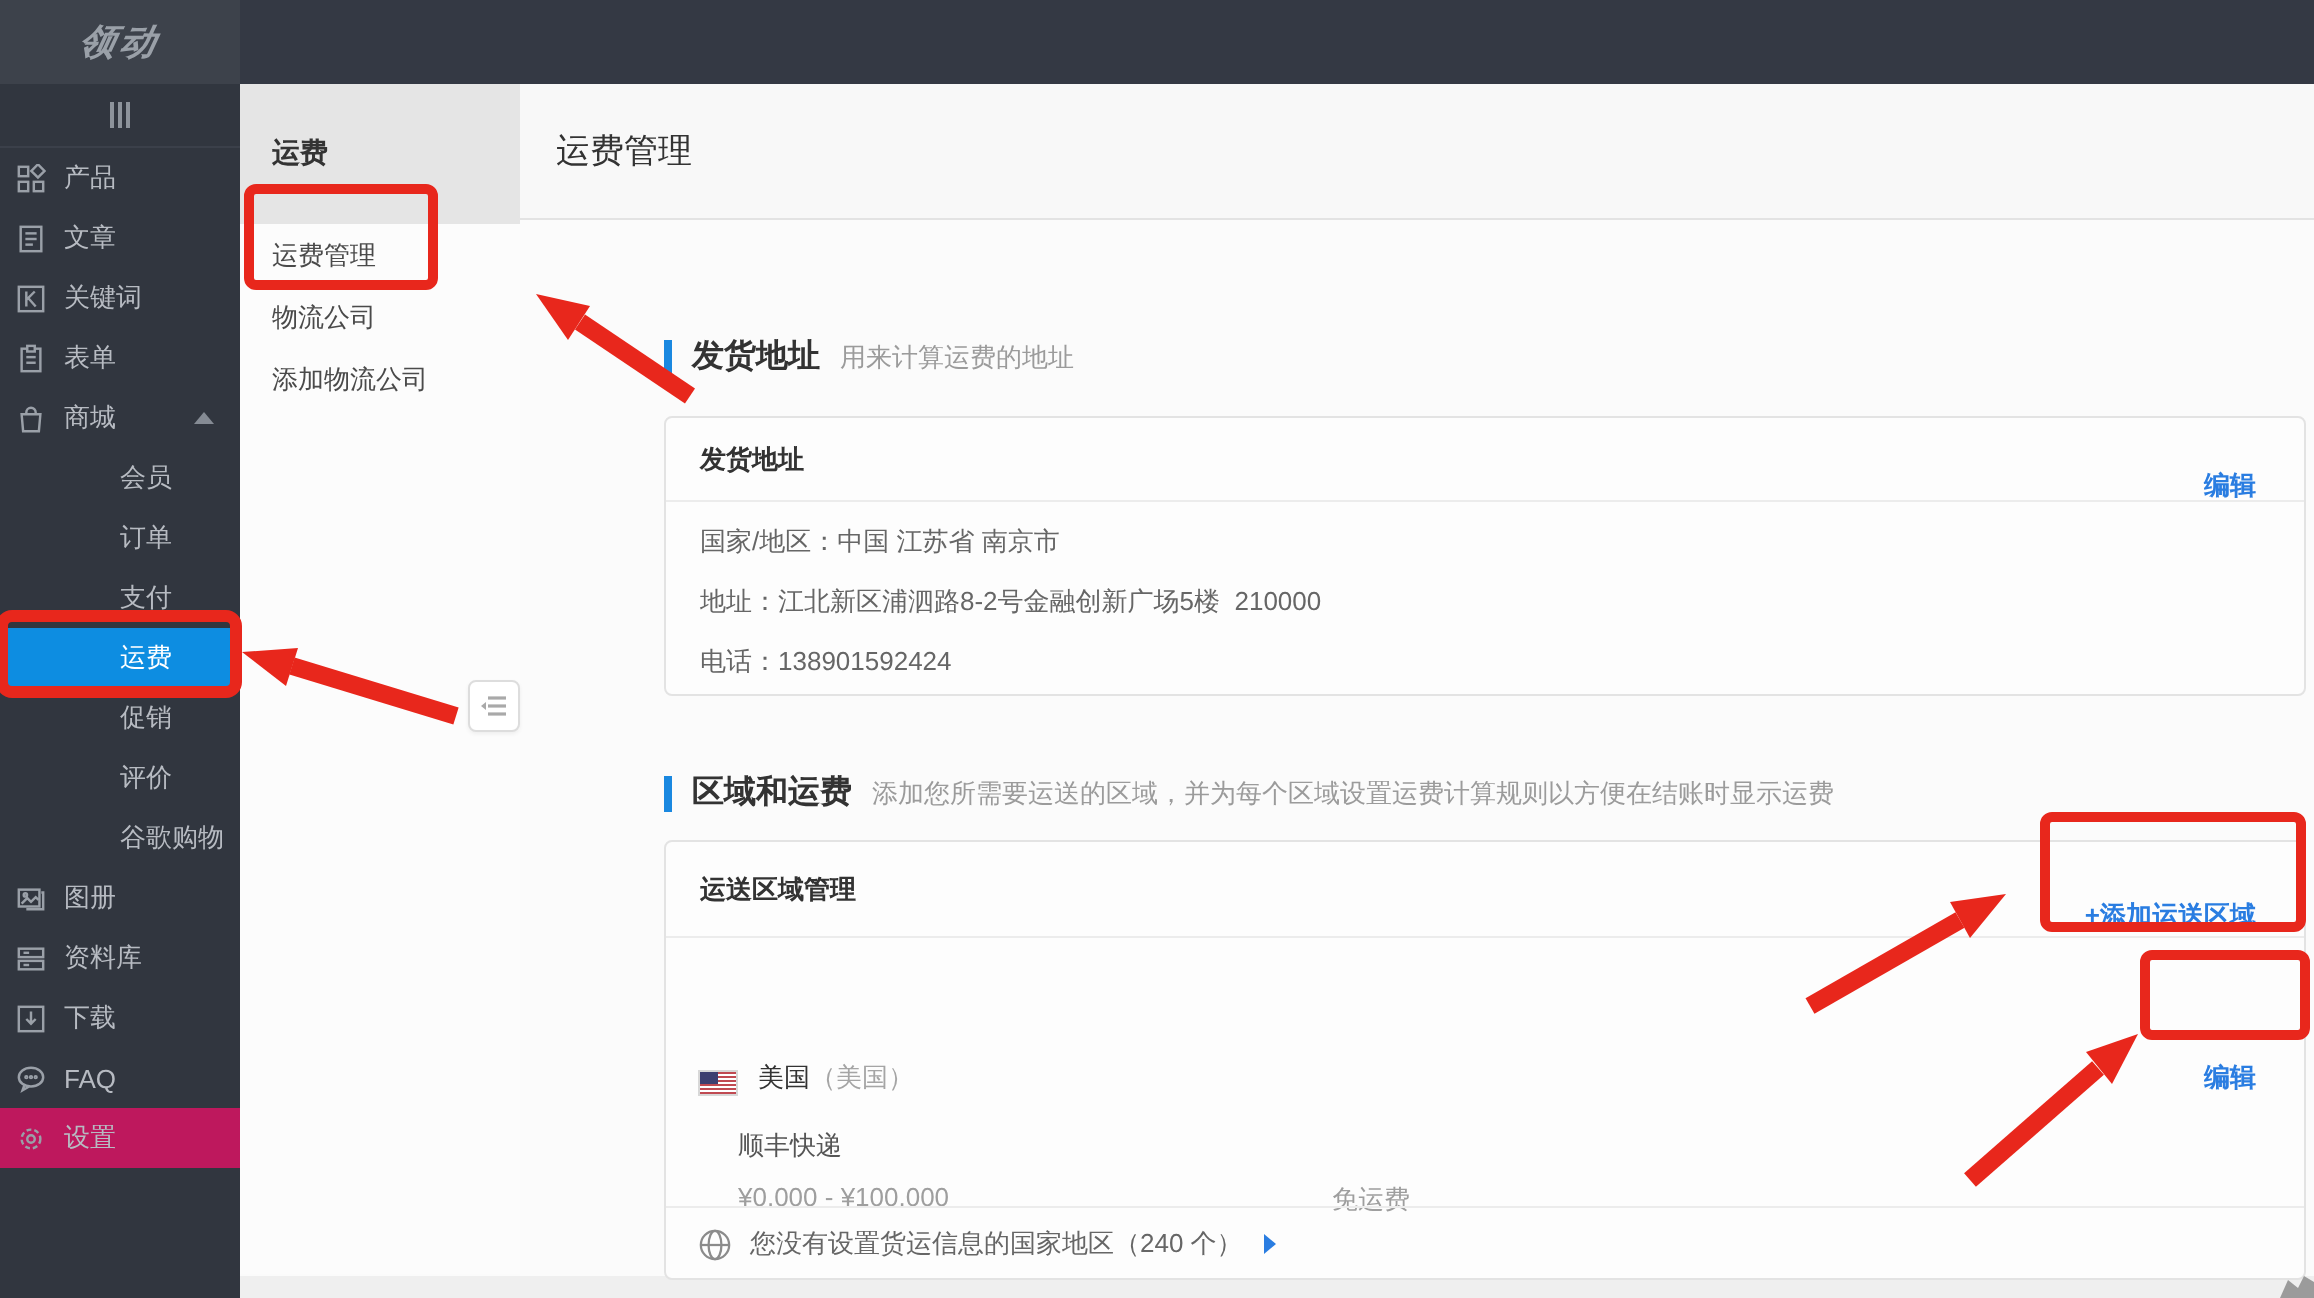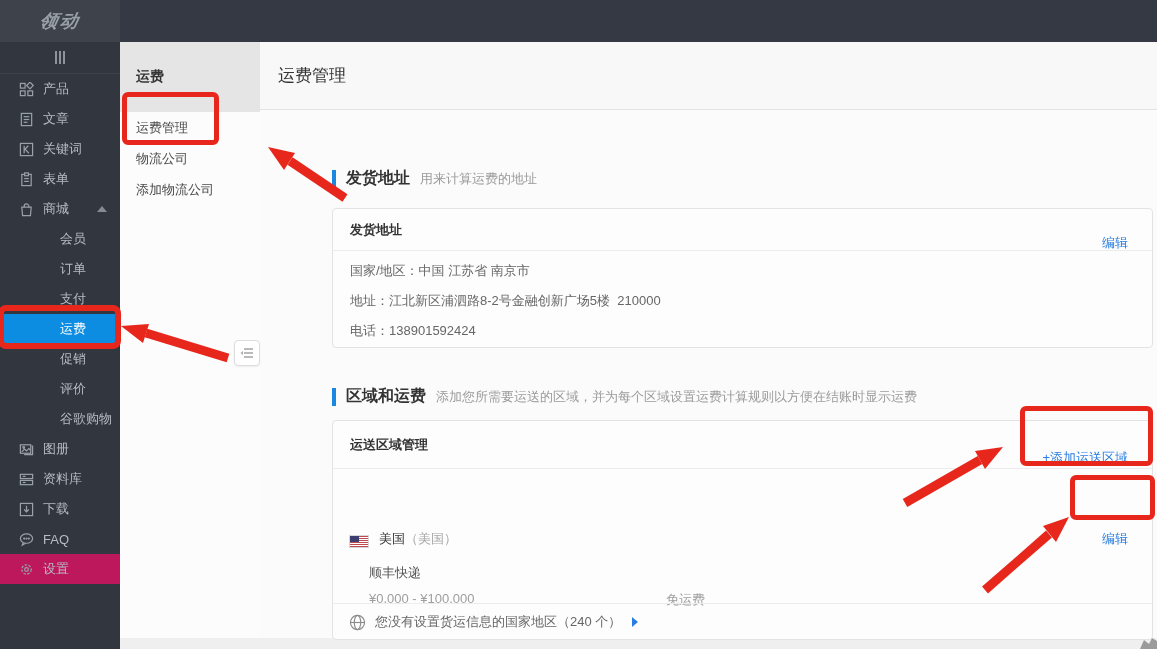--- a/index.html
+++ b/index.html
@@ -14,21 +14,21 @@
   .logo { position:absolute; left:0; top:0; width:120px; height:42px; background:#3d424b;
           display:flex; align-items:center; justify-content:center;
           color:#9aa0a8; font-style:italic; font-weight:bold; font-size:18px; letter-spacing:2px;
           transform:skew(0deg); }
   .logo span { transform:skewX(-12deg); display:inline-block; }
   
   .sidebar { position:absolute; left:0; top:42px; width:120px; height:607px; background:#31363f; }
   .collapse-handle { height:32px; display:flex; align-items:center; justify-content:center; gap:2px;
                      border-bottom:1px solid #3b404a; cursor:pointer; }
   .collapse-handle i { display:block; width:2px; height:13px; background:#8d939b; }
-  .side-item { height:30px; display:flex; align-items:center; padding-left:19px; gap:9px;
+  .side-item { height:30px; display:flex; align-items:center; padding-left:8px; gap:9px;
                color:#b7bbc2; font-size:13px; cursor:pointer; position:relative; }
   .side-item svg { flex:0 0 auto; }
   .sub-item { padding-left:60px; }
   .active-blue { background:#0d8de1; color:#ffffff; }
   .settings-row { background:#be185d; }
   .caret-up { margin-left:auto; margin-right:13px; width:0; height:0;
               border-left:5px solid transparent; border-right:5px solid transparent;
               border-bottom:6px solid #858b94; }
   
   .subnav { position:absolute; left:120px; top:42px; width:140px; height:595px; background:#fcfcfc; }
@@ -46,21 +46,21 @@
   .content-bg { position:absolute; left:260px; top:111px; width:897px; height:538px; background:#fbfbfb; }
   .bottom-strip { position:absolute; left:120px; top:638px; width:1037px; height:11px; background:#efefef; }
   .section-head { position:absolute; display:flex; align-items:center; gap:10px; }
   .blue-bar { width:4px; height:18px; background:#1a88e0; }
   .section-title { font-size:16px; font-weight:bold; color:#333; }
   .section-desc { font-size:13px; color:#9b9b9b; }
   .card { position:absolute; left:332px; width:821px; background:#fdfdfd;
           border:1px solid #e3e3e3; border-radius:4px; }
   .card-head { display:flex; align-items:center; padding:0 24px 0 17px;
                border-bottom:1px solid #ececec; font-size:13px; font-weight:bold; color:#333; }
-  .blue-link { margin-left:auto; color:#2a7de1; font-weight:normal; cursor:pointer; text-decoration:none;margin-top:26px; }
+  .blue-link { margin-left:auto; color:#2a7de1; font-weight:bold; cursor:pointer; text-decoration:none;margin-top:26px; }
   .addr-body { padding:5px 17px; }
   .addr-line { line-height:30px; color:#666; white-space:pre-wrap; }
   
   .region-row { display:flex; align-items:flex-end; padding:0 24px 0 16px; margin-top:17px; }
   .flag { width:20px; height:13px; position:relative; margin-right:10px;
           background:repeating-linear-gradient(180deg,#c04a52 0 1px,#fff 1px 2px);
           border:1px solid #d8d8d8; }
   .flag::after { content:""; position:absolute; left:0; top:0; width:9px; height:6px; background:#3d3f70; }
   .region-name { color:#333; }
   .region-sub { color:#a5a5a5;margin-top:44px; }

